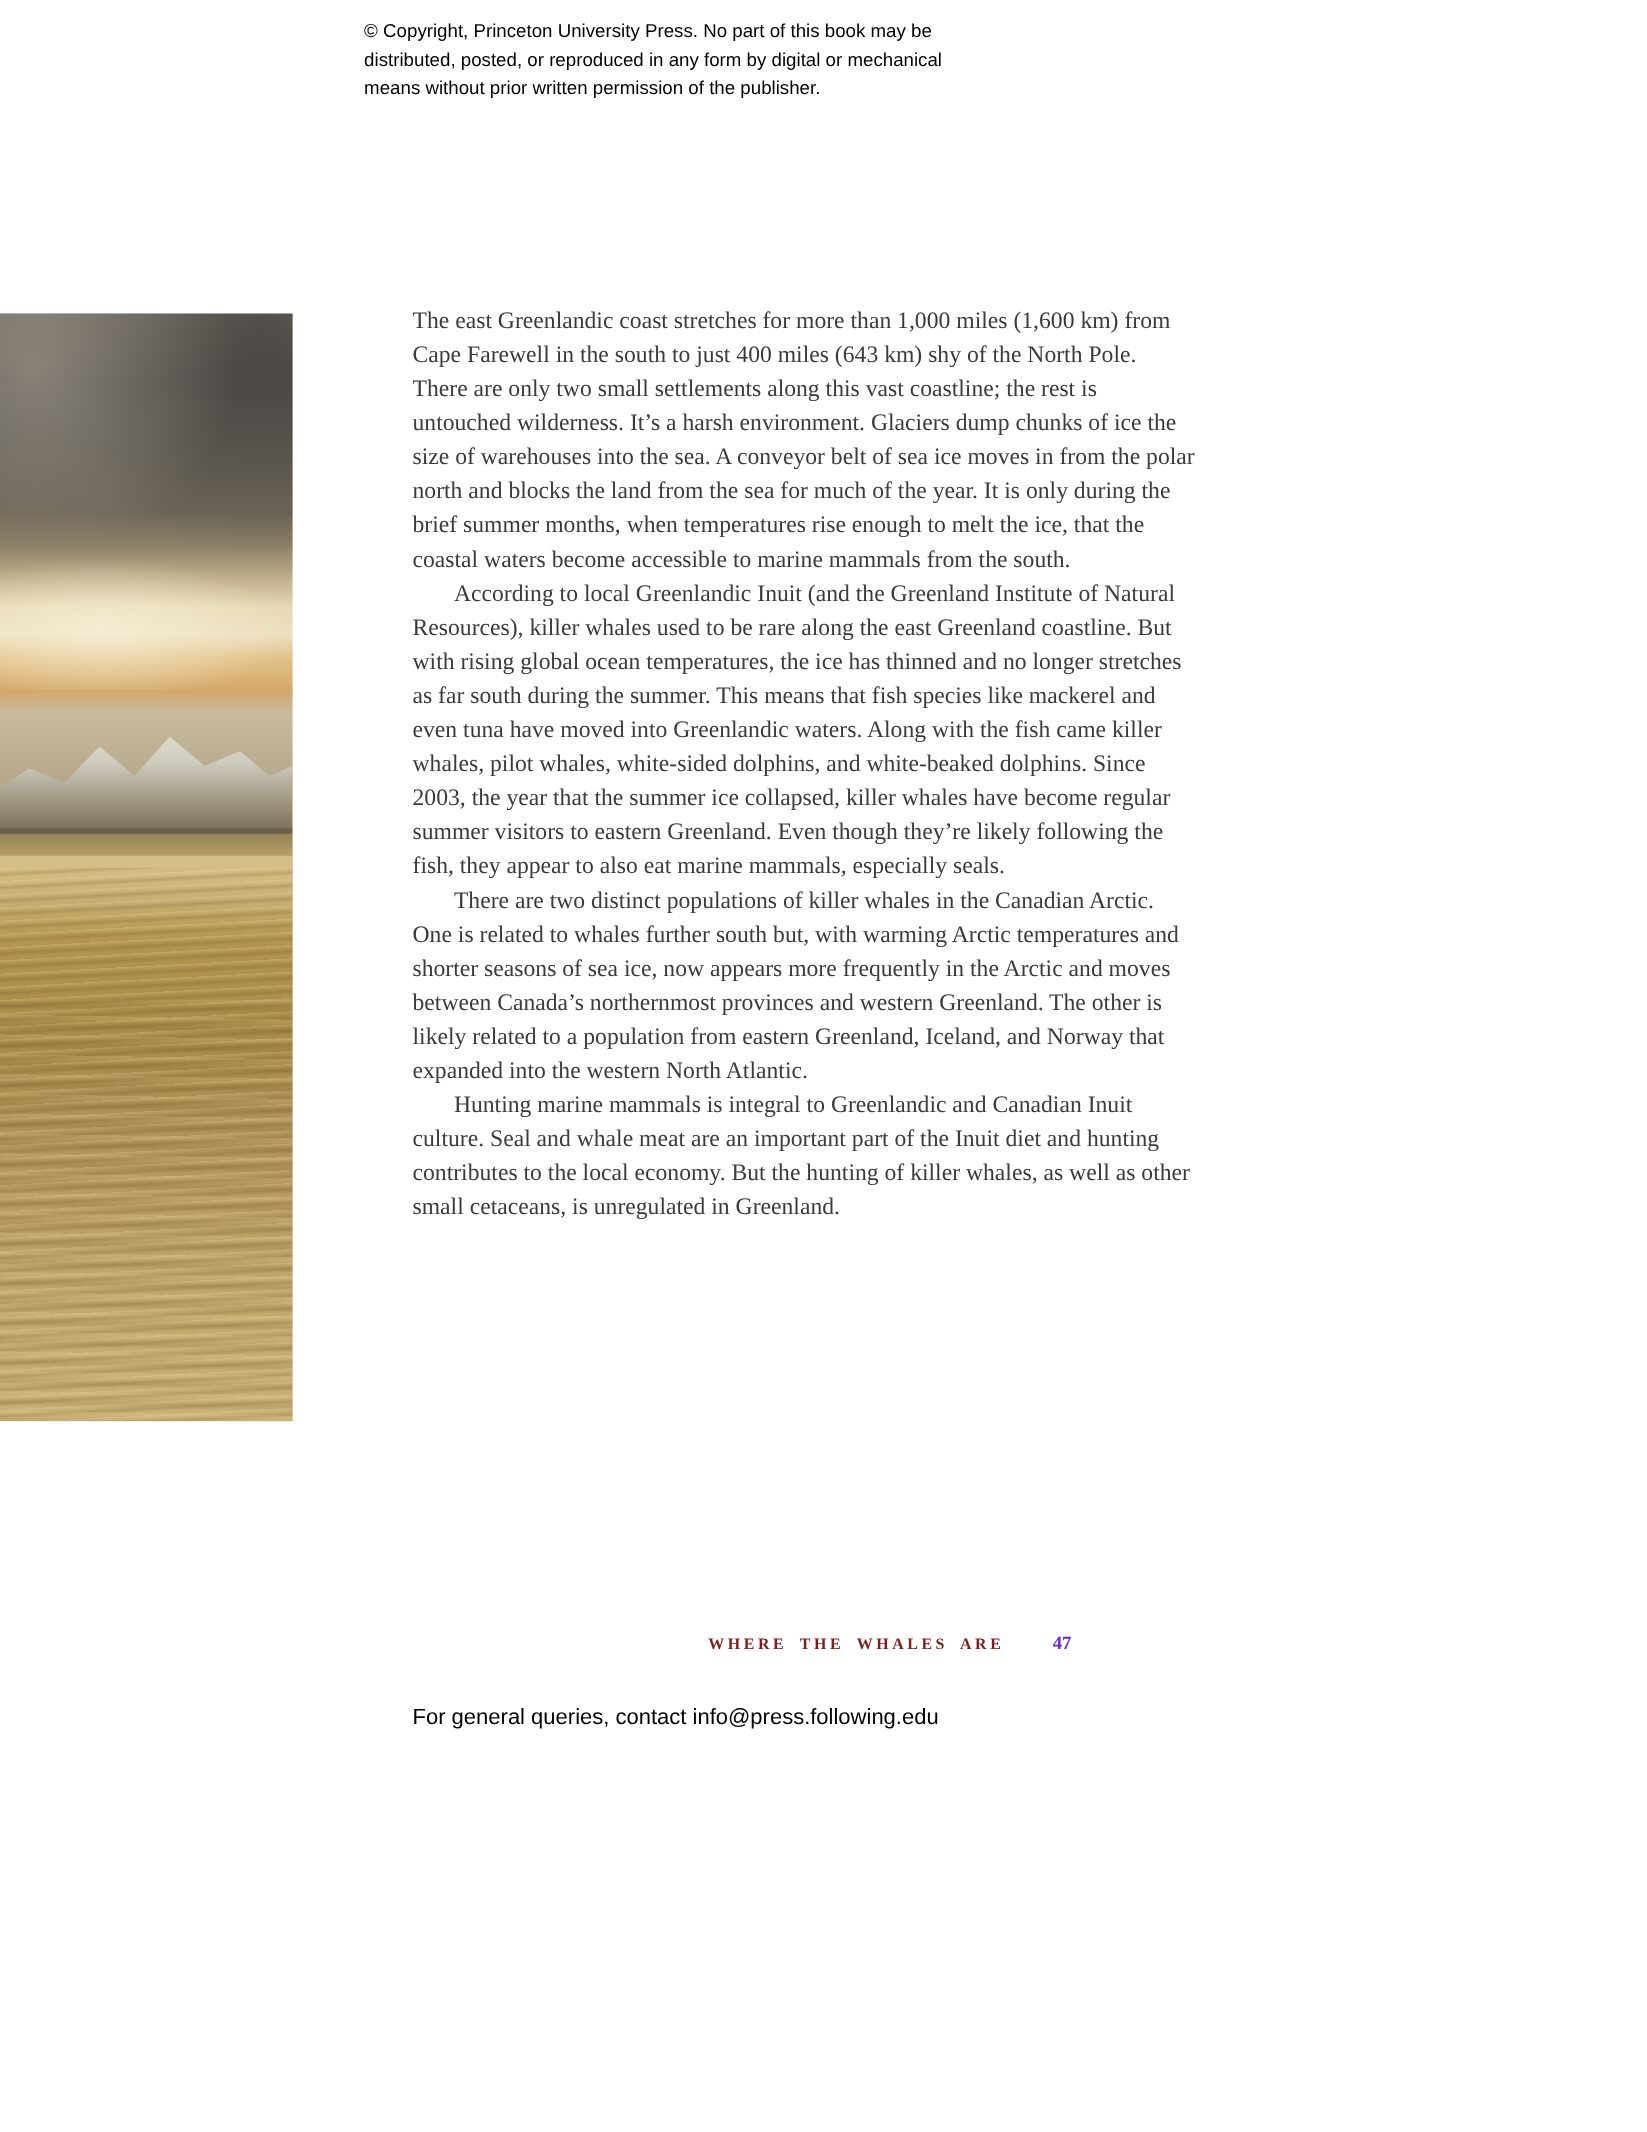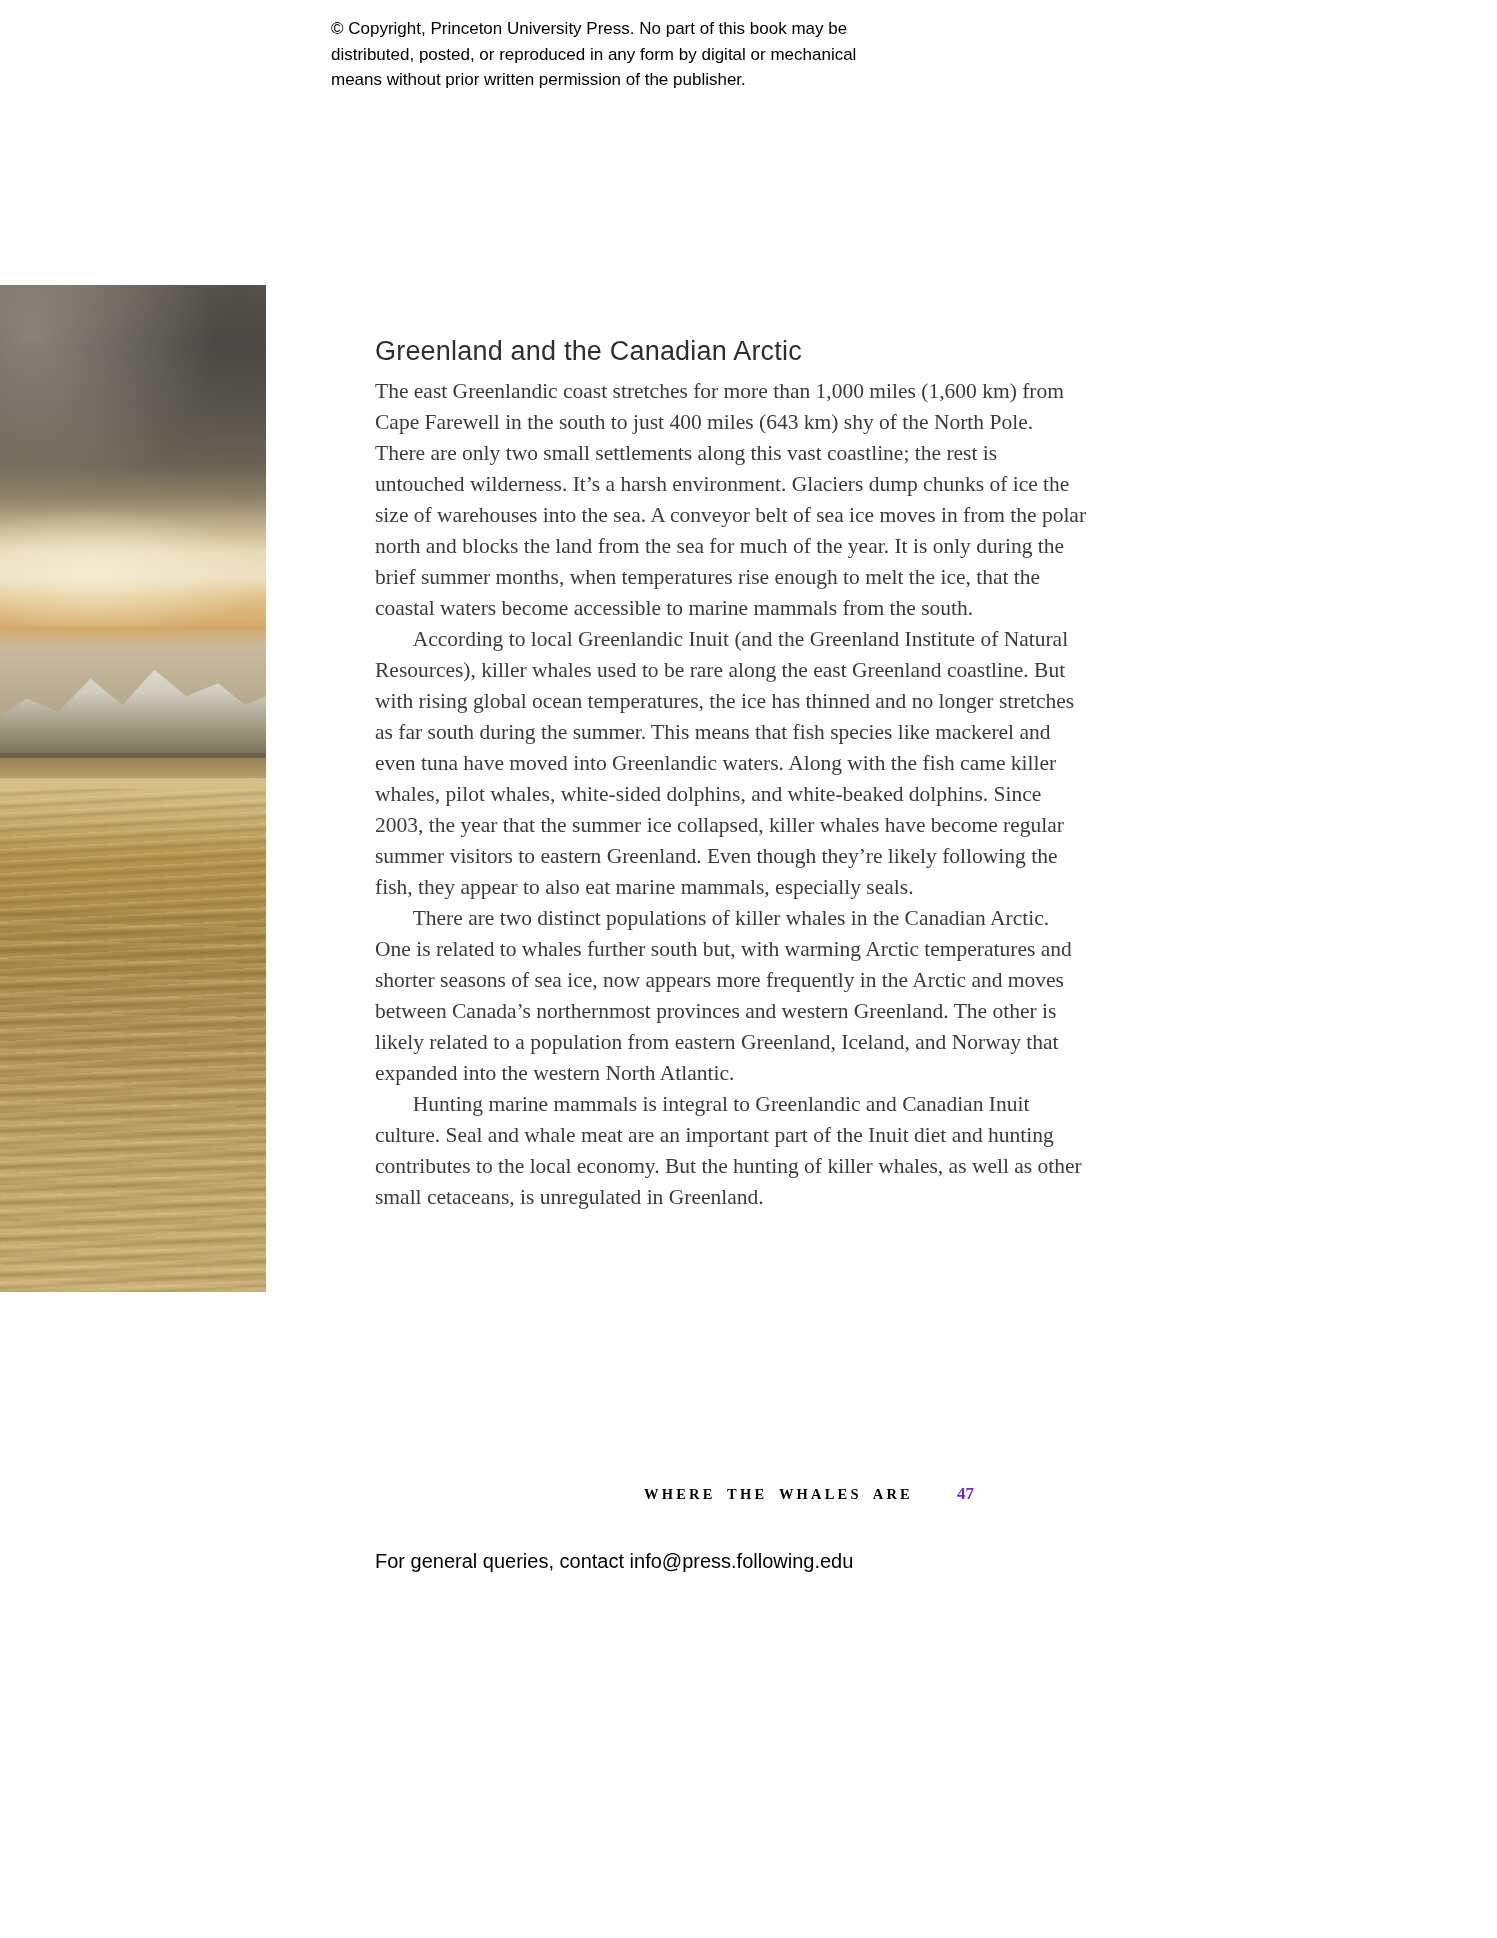--- a/index.html
+++ b/index.html
@@ -129,21 +129,21 @@
     right: 412px;
     display: flex;
     align-items: baseline;
     gap: 44px;
   }
   .running-head {
     font-family: "Liberation Serif", serif;
     font-size: 14.5px;
     letter-spacing: 3.2px;
     word-spacing: 5px;
-    color: #000000;
+    color: #7f1d1d;
     font-weight: 600;
   }
   .page-number {
     font-family: "Liberation Serif", serif;
     font-size: 17px;
     font-weight: 700;
     color: #6d28d9;
   }
 
   
@@ -168,21 +168,20 @@
     <div class="ph-layer ph-glowcore"></div>
     <div class="ph-layer ph-mountain"></div>
     <div class="ph-layer ph-shoreline"></div>
     <div class="ph-layer ph-waterlight"></div>
     <div class="ph-layer ph-ripples"></div>
     <div class="ph-layer ph-ripples2"></div>
   </div>
 
   <div class="text-col">
 
-    <h2 class="section-heading">Greenland and the Canadian Arctic</h2>
 
     <p>The east Greenlandic coast stretches for more than 1,000 miles (1,600 km) from Cape Farewell in the south to just 400 miles (643 km) shy of the North Pole. There are only two small settlements along this vast coastline; the rest is untouched wilderness. It’s a harsh environment. Glaciers dump chunks of ice the size of warehouses into the sea. A conveyor belt of sea ice moves in from the polar north and blocks the land from the sea for much of the year. It is only during the brief summer months, when temperatures rise enough to melt the ice, that the coastal waters become accessible to marine mammals from the south.</p>
 
     <p class="indent">According to local Greenlandic Inuit (and the Greenland Institute of Natural Resources), killer whales used to be rare along the east Greenland coastline. But with rising global ocean temperatures, the ice has thinned and no longer stretches as far south during the summer. This means that fish species like mackerel and even tuna have moved into Greenlandic waters. Along with the fish came killer whales, pilot whales, white-sided dolphins, and white-beaked dolphins. Since 2003, the year that the summer ice collapsed, killer whales have become regular summer visitors to eastern Greenland. Even though they’re likely following the fish, they appear to also eat marine mammals, especially seals.</p>
 
     <p class="indent">There are two distinct populations of killer whales in the Canadian Arctic. One is related to whales further south but, with warming Arctic temperatures and shorter seasons of sea ice, now appears more frequently in the Arctic and moves between Canada’s northernmost provinces and western Greenland. The other is likely related to a population from eastern Greenland, Iceland, and Norway that expanded into the western North Atlantic.</p>
 
     <p class="indent">Hunting marine mammals is integral to Greenlandic and Canadian Inuit culture. Seal and whale meat are an important part of the Inuit diet and hunting contributes to the local economy. But the hunting of killer whales, as well as other small cetaceans, is unregulated in Greenland.</p>
   </div>
 

